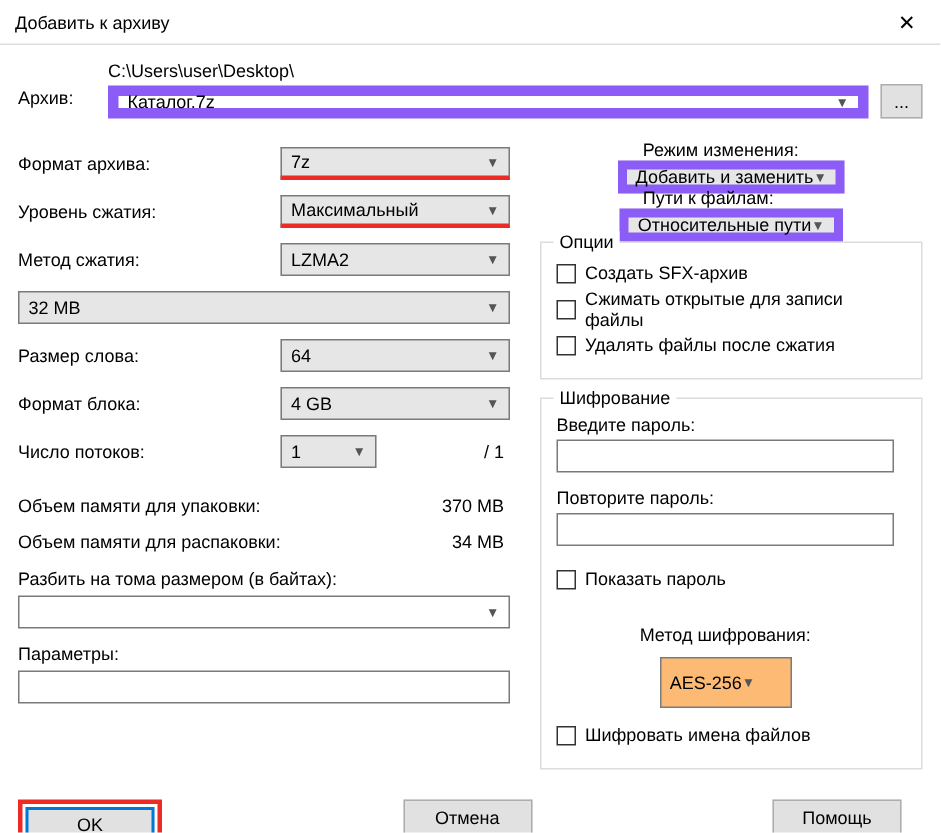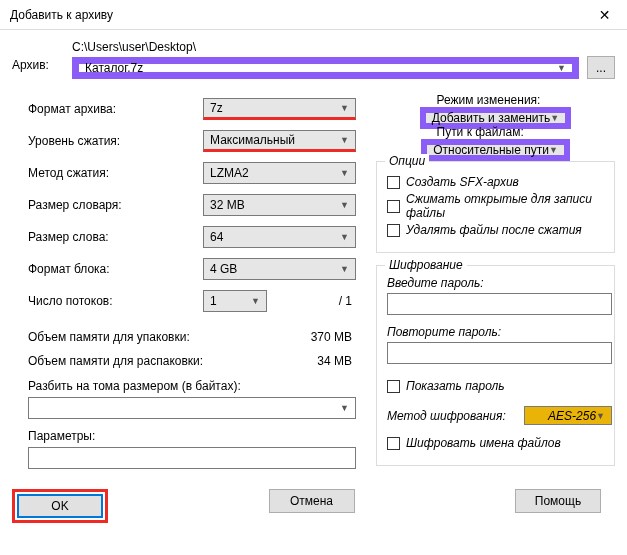--- a/index.html
+++ b/index.html
@@ -43,21 +43,21 @@
   justify-content: space-between;
 }
 .chev { font-size: 9px; color: #555; }
 .browse-btn {
   width: 28px; height: 23px;
   border: 1px solid #adadad;
   background: #e1e1e1;
   display: flex; align-items: center; justify-content: center;
 }
 .columns { display: flex; gap: 20px; }
-.col-left { width: 328px; margin-left: 16px; }
+.col-left { width: 328px; }
 .col-right { flex: 1; }
 .form-row { display: flex; align-items: center; height: 32px; }
 .form-label { width: 175px; }
 .archive-format-row .combo { border-bottom: 3px solid #ee2a24; }
 .compression-row .combo { border-bottom: 3px solid #ee2a24; }
 .combo {
   flex: 1;
   height: 22px;
   border: 1px solid #7a7a7a;
   background: #e6e6e6;
@@ -87,24 +87,23 @@
 .right-combo {
   flex: 1;
   height: 22px;
   border: 6px solid #8b5cf6;
   background: #e6e6e6;
   display: flex; align-items: center; justify-content: space-between;
   padding: 0 6px;
 }
 .group {
   border: 1px solid #dcdcdc;
-  padding: 8px 2px 10px 10px;
+  padding: 8px 18px 10px 10px;
   margin-top: 4px;
   position: relative;
-  font-style: italic;
 }
 .group-title {
   position: absolute;
   top: -8px; left: 8px;
   background: #fff;
   padding: 0 4px;
   font-size: 12px;
 }
 .check-row { display: flex; align-items: center; height: 24px; gap: 6px; }
 .checkbox {
@@ -113,27 +112,27 @@
   background: #fff;
   flex-shrink: 0;
 }
 .enc-group { margin-top: 12px; }
 .enc-label { margin-top: 2px; margin-bottom: 3px; }
 .enc-input {
   width: 100%; height: 22px;
   border: 1px solid #7a7a7a;
   background: #fff;
 }
-.enc-method-row { display: flex; align-items: center; margin-top: 8px; gap: 8px; }
+.enc-method-row { display: flex; align-items: center; margin-top: 18px; gap: 8px; flex-direction: column; }
 .enc-method-label { flex: 1; }
 .enc-method-combo {
-  width: 88px; height: 19px;
+  width: 88px; height: 34px;
   border: 1px solid #7a7a7a;
-  background: #eab308;
-  display: flex; align-items: center; justify-content: flex-end;
+  background: #fdba74;
+  display: flex; align-items: center; justify-content: flex-start;
   padding: 0 6px;
 }
 .buttons {
   display: flex;
   gap: 10px;
   justify-content: space-between;
   padding: 14px 14px 14px 0;
   margin-top: 6px;
 }
 .btn {
@@ -199,21 +198,20 @@
 
       <div class="form-row">
         <div class="form-label">Метод сжатия:</div>
         <div class="combo">
           <span>LZMA2</span>
           <span class="chev">▼</span>
         </div>
       </div>
 
       <div class="form-row">
-        <div class="form-label">Размер словаря:</div>
         <div class="combo">
           <span>32 MB</span>
           <span class="chev">▼</span>
         </div>
       </div>
 
       <div class="form-row">
         <div class="form-label">Размер слова:</div>
         <div class="combo">
           <span>64</span>

